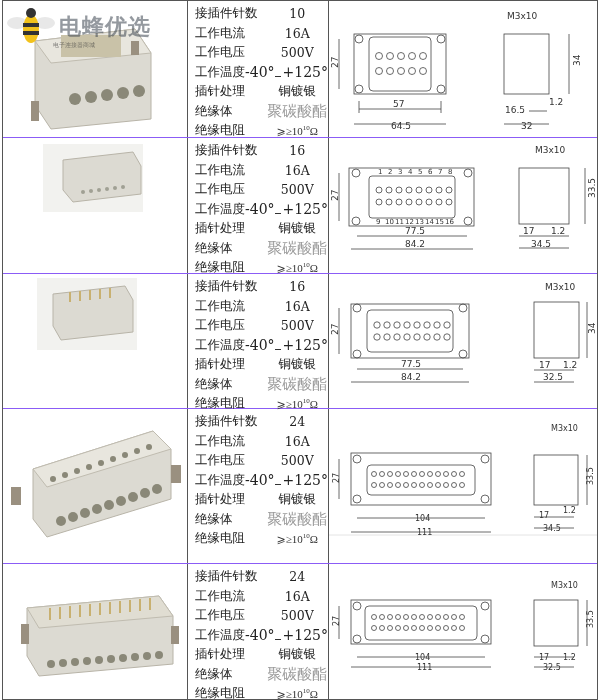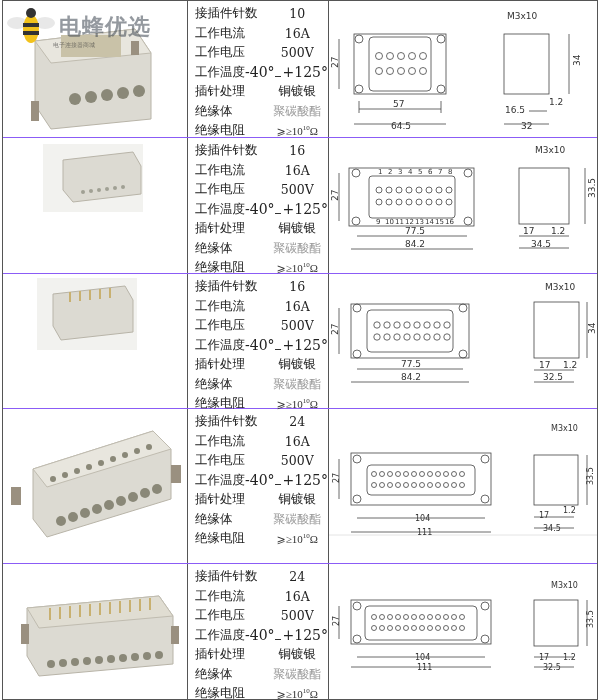--- a/index.html
+++ b/index.html
@@ -7,21 +7,21 @@
     .table { position: absolute; left: 2px; top: 0; width: 596px; height: 700px; border: 1px solid #555; }
     .row { position: absolute; left: 0; width: 594px; border-bottom: 1px solid #8b5cf6; }
     .row:last-child { border-bottom: none; }
     .cell { position: absolute; top: 0; bottom: 0; }
     .photo { left: 0; width: 185px; border-right: 1px solid #555; }
     .specs { left: 185px; width: 141px; border-right: 1px solid #555; padding: 3px 0 0 7px; }
     .drawing { left: 326px; width: 268px; }
     .spec-line { height: 19.5px; display: flex; align-items: center; font-size: 12.5px; white-space: nowrap; }
     .spec-label { display: inline-block; width: 72px; }
     .spec-val { display: inline-block; width: 62px; text-align: center; }
-    .spec-val.gray { color: #9a9a9a; font-size: 12px; }
+    .spec-val.gray { color: #9a9a9a; font-size: 15px; }
     .spec-val.res { font-family: Liberation Serif, serif; font-size: 11px; color: #333; }
     .temp-lo { font-size: 14px; width: 24px; display:inline-block; }
     .temp-hi { font-size: 14px; }
     .blank { display:inline-block; width: 22px; border-bottom: 1px solid #333; height: 10px; margin: 0 2px 0 6px; }
     sup { font-size: 7px; vertical-align: super; }
     svg { display: block; }
     .logo { position: absolute; left: 4px; top: 4px; display: flex; align-items: center; }
     .logo-text { font-family: "DejaVu Sans", sans-serif; font-size: 22px; font-weight: bold; color: rgba(60,70,80,0.55); margin-left: 4px; letter-spacing: 1px; }
     .logo-sub { position: absolute; left: 50px; top: 40px; font-size: 6px; color: rgba(60,60,60,0.6); font-family: "DejaVu Sans", sans-serif; }
   </style>

